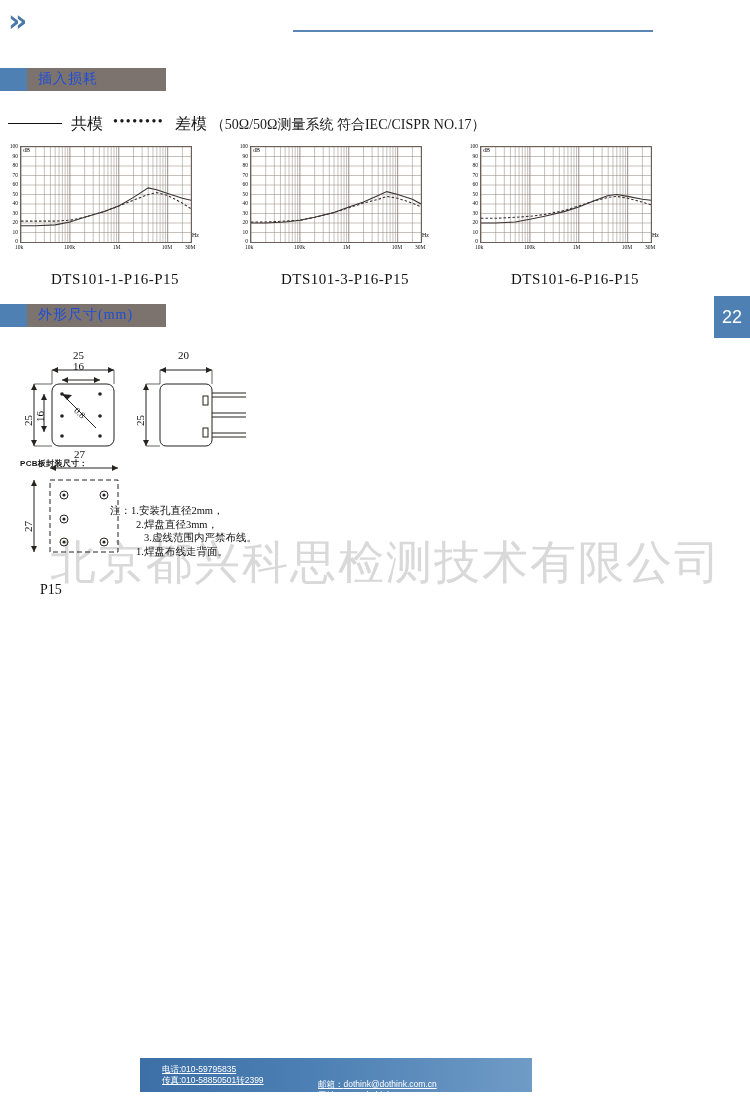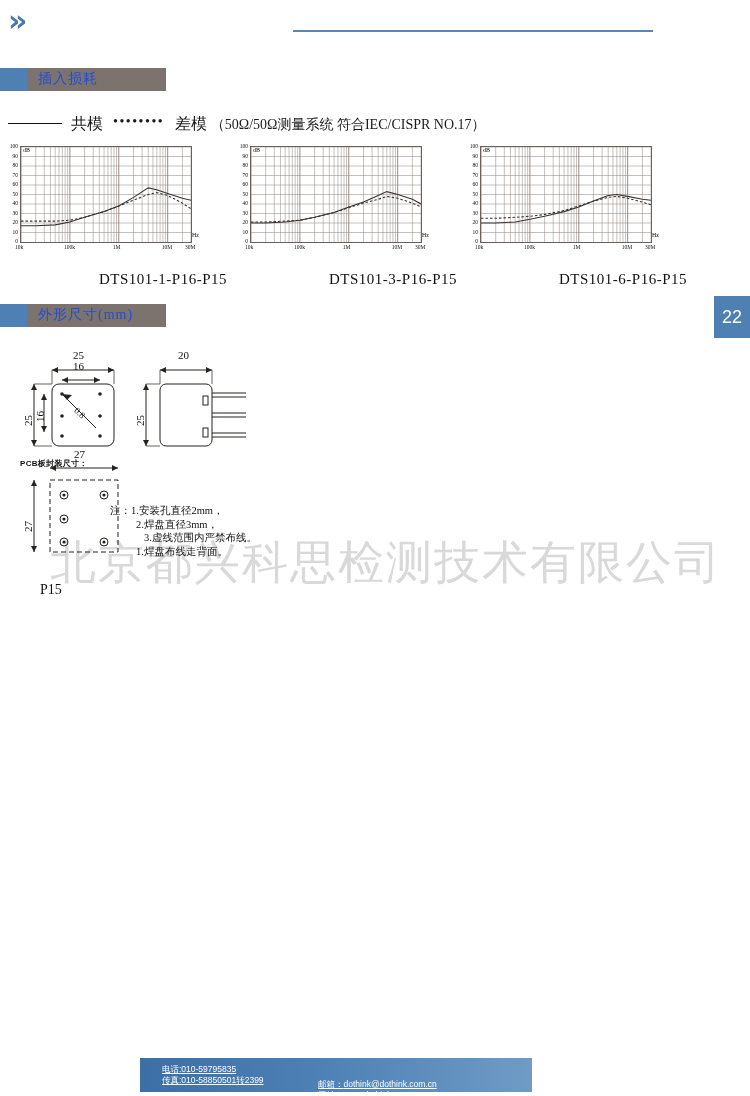--- a/index.html
+++ b/index.html
@@ -49,21 +49,21 @@
     display:inline-block;width:60px;vertical-align:3px;margin:0 2px 0 10px;
     letter-spacing:1.5px;font-size:14px;
   }
   #legend .lg-txt{font-size:16px;}
   #legend .lg-small{font-size:14px;}
 
   
   .chart-wrap{position:absolute;top:143px;width:215px;height:110px;}
   .chart-cap{
     position:absolute;top:271px;width:230px;text-align:center;
-    font-size:15px;color:#111;letter-spacing:.5px;padding-left:48px;
+    font-size:15px;color:#111;letter-spacing:.5px;
   }
   .plot{position:absolute;left:18px;top:3px;width:170px;height:95px;
         border:1px solid #6b5f59;background:#fff;}
   .ylab{position:absolute;left:0;width:16px;text-align:right;
         font-size:5.5px;color:#111;font-family:"Liberation Serif",serif;}
   .xlab{position:absolute;top:101px;font-size:5.5px;color:#111;}
   .unit-db{position:absolute;left:21px;top:4px;font-size:6px;color:#111;}
   .unit-hz{position:absolute;left:190px;top:89px;font-size:6px;color:#111;}
 
   

